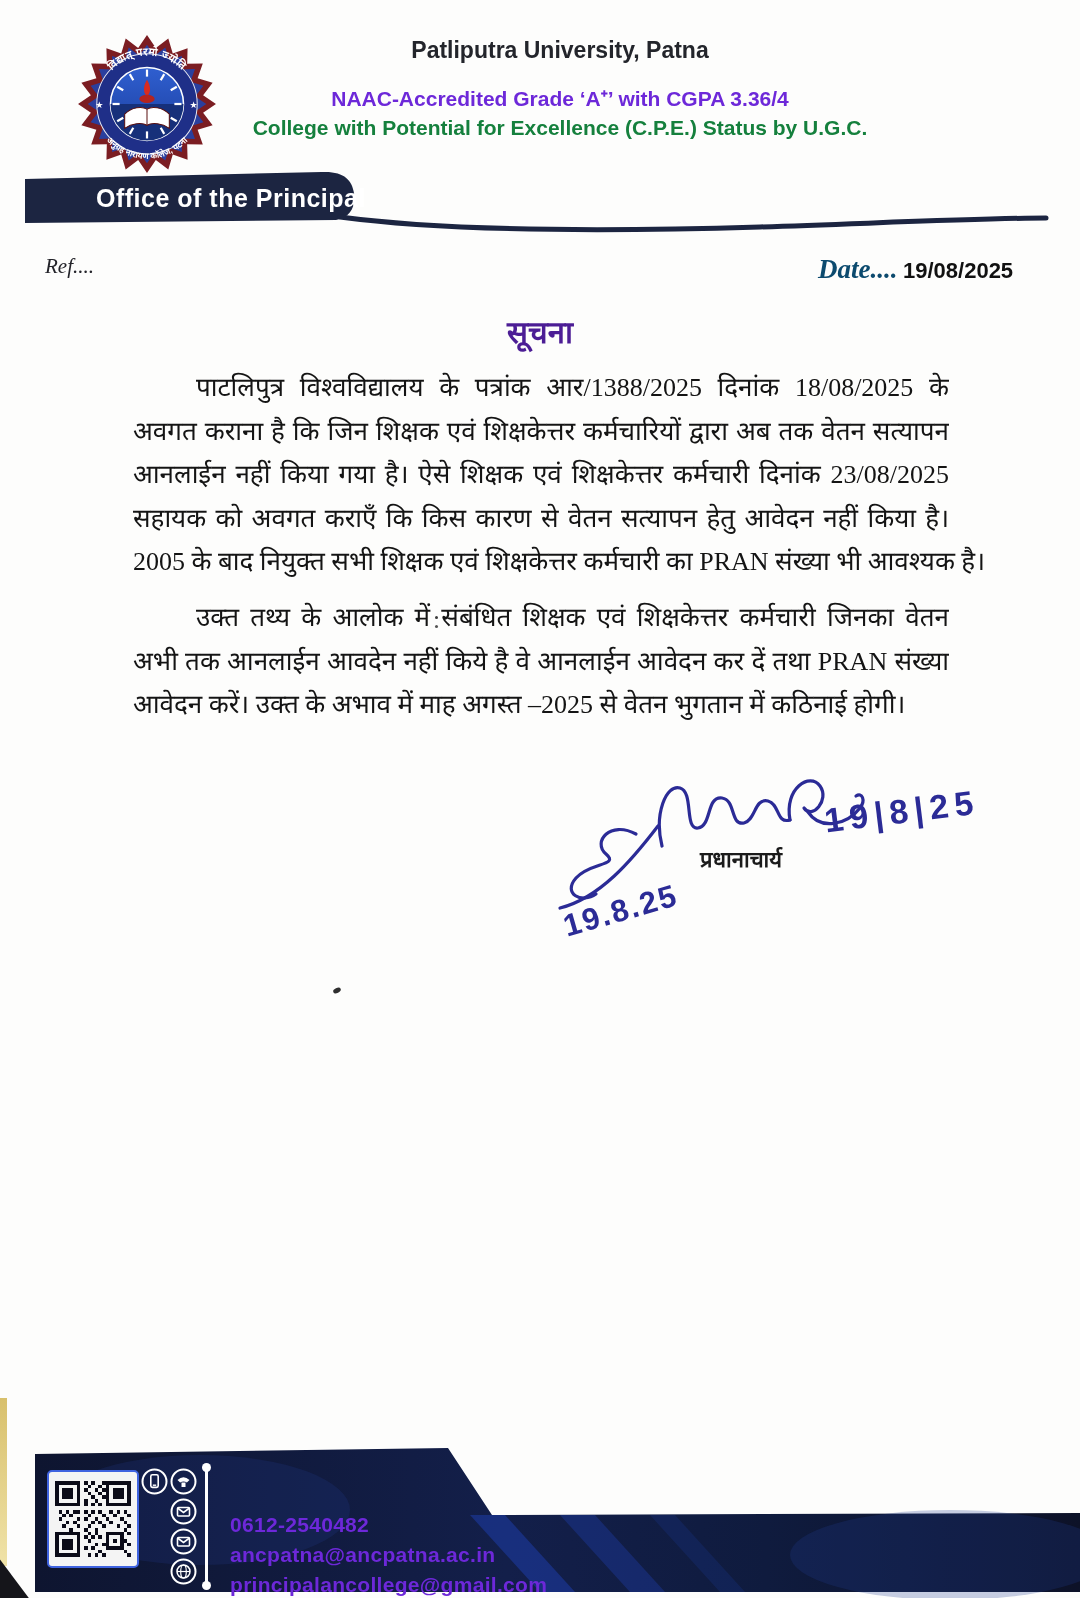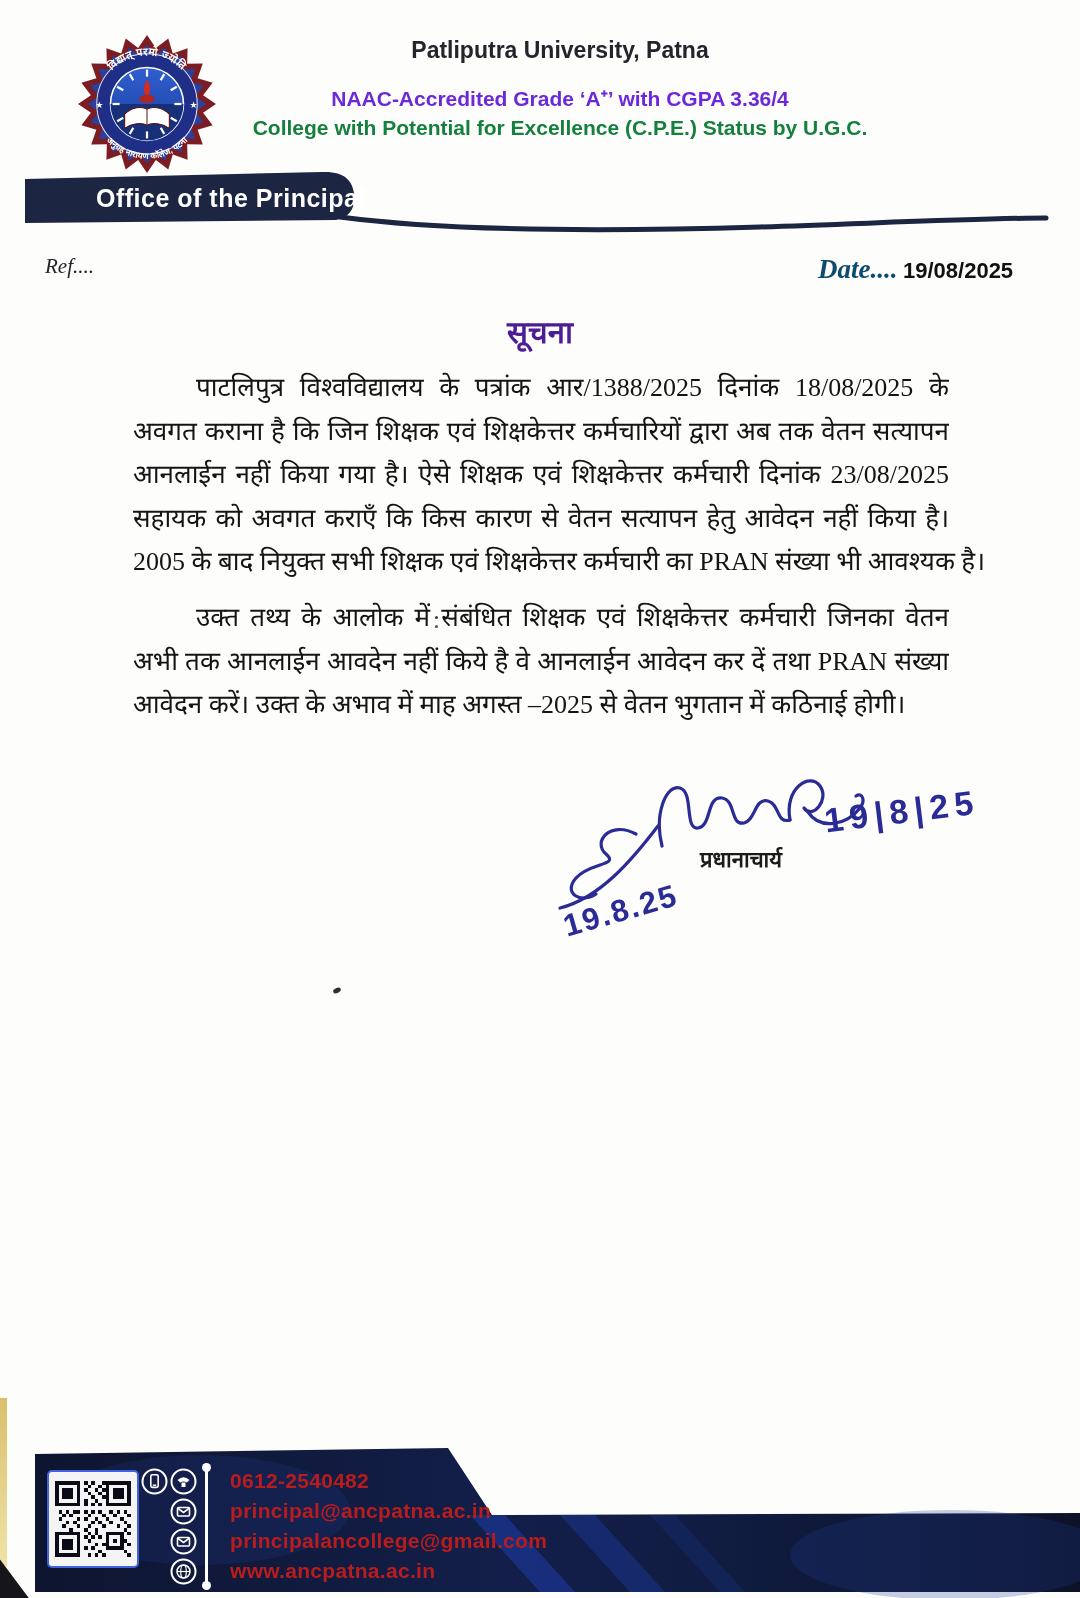--- a/index.html
+++ b/index.html
@@ -52,21 +52,21 @@
   
   .footer-svg{position:absolute;left:0;top:1440px;width:1080px;height:158px;}
   .qr-box{position:absolute;left:47px;top:1470px;width:92px;height:98px;background:#f4f4f4;
           border:2px solid #3f63e0;border-radius:5px;padding:6px;box-sizing:border-box;}
   .qr-box svg{width:100%;height:100%;}
   .v-sep{position:absolute;left:205px;top:1468px;width:3px;height:117px;background:#fff;border-radius:2px;}
   .v-sep::before,.v-sep::after{content:"";position:absolute;left:-3px;width:9px;height:9px;
           background:#fff;border-radius:50%;}
   .v-sep::before{top:-5px;} .v-sep::after{bottom:-5px;}
   .cicon{position:absolute;width:27px;height:27px;}
-  .contact-text{position:absolute;left:230px;color:#b91c1c;font-size:21px;font-weight:700;letter-spacing:.3px;}
+  .contact-text{position:absolute;left:230px;color:#6d28d9;font-size:21px;font-weight:700;letter-spacing:.3px;margin-top:44px;}
 
   
   .edge-strip{position:absolute;left:0;top:1398px;width:7px;height:168px;
               background:linear-gradient(#d8c06c,#f0e3a8);}
   .corner-wedge{position:absolute;left:0;top:1550px;width:48px;height:48px;background:#15151a;
                 clip-path:polygon(0 20%,60% 100%,0 100%);}
 </style>
 </head>
 <body>
 
@@ -223,21 +223,21 @@
     <path d="M7.5,12 q6,-5.5 12,0 l-2.6,2.6 q-3.4,-2.2 -6.8,0 z" fill="#fff"></path>
     <rect x="11.5" y="14.5" width="4" height="4.5" fill="#fff"></rect>
   </svg>
   <div class="contact-text" style="top:1469px">0612-2540482</div>
 
   <svg class="cicon" style="left:170px;top:1498px" viewBox="0 0 27 27">
     <circle cx="13.5" cy="13.5" r="12" fill="none" stroke="#fff" stroke-width="2"></circle>
     <rect x="7.5" y="9.5" width="12" height="8.5" rx="1" fill="none" stroke="#fff" stroke-width="1.6"></rect>
     <polyline points="7.5,10 13.5,14.5 19.5,10" fill="none" stroke="#fff" stroke-width="1.6"></polyline>
   </svg>
-  <div class="contact-text" style="top:1499px">principal@ancpatna.ac.in</div>
+  <div class="contact-text" style="top:1499px">ancpatna@ancpatna.ac.in</div>
 
   <svg class="cicon" style="left:170px;top:1528px" viewBox="0 0 27 27">
     <circle cx="13.5" cy="13.5" r="12" fill="none" stroke="#fff" stroke-width="2"></circle>
     <rect x="7.5" y="9.5" width="12" height="8.5" rx="1" fill="none" stroke="#fff" stroke-width="1.6"></rect>
     <polyline points="7.5,10 13.5,14.5 19.5,10" fill="none" stroke="#fff" stroke-width="1.6"></polyline>
   </svg>
   <div class="contact-text" style="top:1529px">principalancollege@gmail.com</div>
 
   <svg class="cicon" style="left:170px;top:1558px" viewBox="0 0 27 27">
     <circle cx="13.5" cy="13.5" r="12" fill="none" stroke="#fff" stroke-width="2"></circle>

